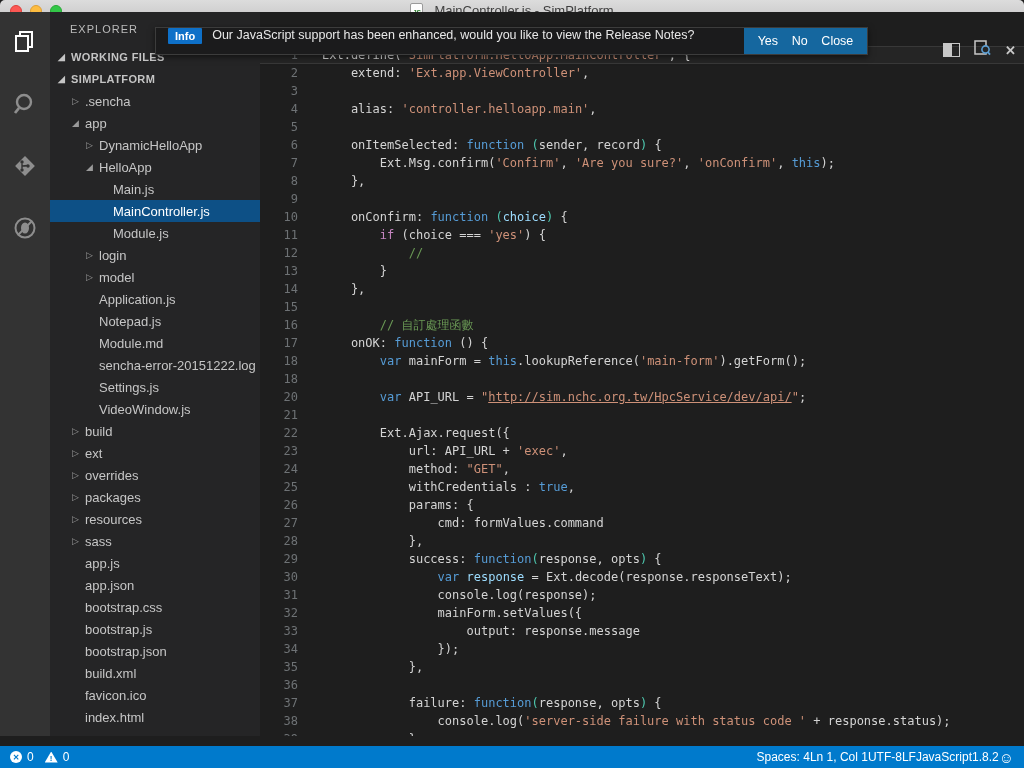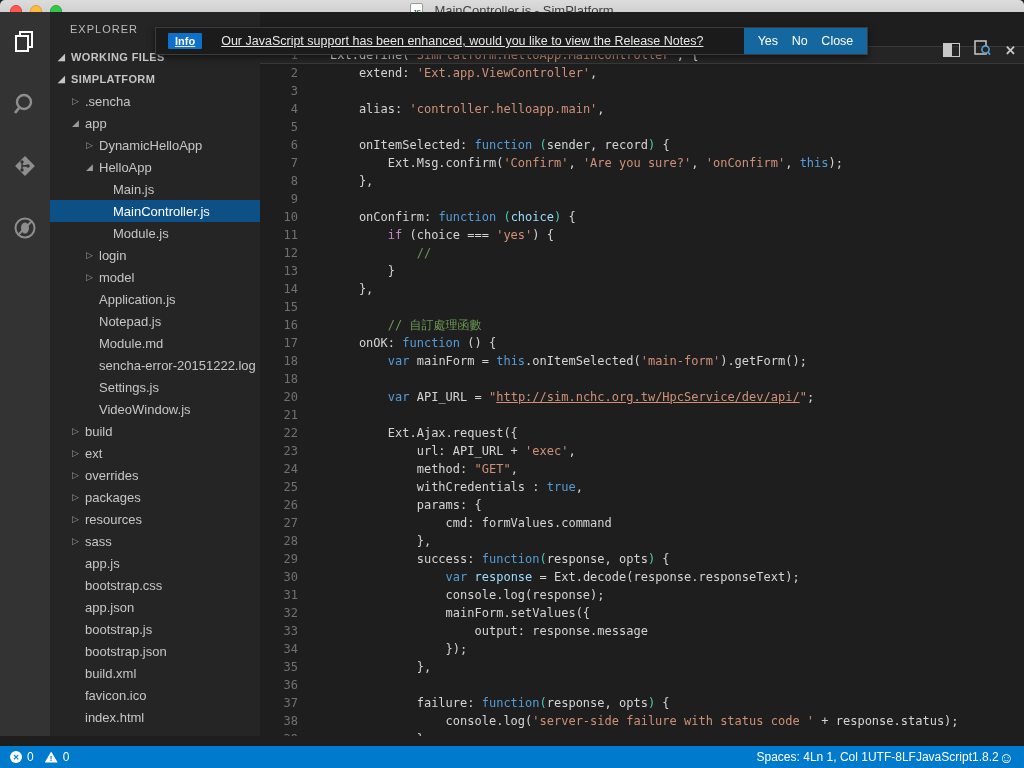--- a/index.html
+++ b/index.html
@@ -44,30 +44,30 @@
     align-items:center; z-index:20; }
   .split-ic { width:17px; height:14px; border:1px solid #c8c8c8; display:flex; }
   .split-ic .half { width:50%; height:100%; } .split-ic .half.fill { background:#c8c8c8; }
   .close-x { color:#c8c8c8; font-size:13px; font-weight:bold; }
 
   .code { position:absolute; top:34px; left:0; width:764px; height:690px; overflow:hidden;
     font-family:"DejaVu Sans Mono", monospace; font-size:12px; line-height:18px; }
   .code-line { height:18px; display:flex; }
   .code-line.current { background:rgba(255,255,255,0.035); box-shadow:inset 0 1px 0 #383838, inset 0 -1px 0 #383838; }
   .ln { width:38px; flex:none; text-align:right; color:#6e7275; user-select:none; }
-  .code-text { white-space:pre; margin-left:32px; }
+  .code-text { white-space:pre; margin-left:24px; }
   .tk-p { color:#d4d4d4; } .tk-s { color:#ce9178; } .tk-k { color:#569cd6; }
   .tk-c { color:#c586c0; } .tk-m { color:#6a9955; } .tk-t { color:#4ec9b0; }
   .tk-v { color:#9cdcfe; } .tk-l { color:#ce9178; text-decoration:underline; }
 
   
   .notification { position:absolute; left:155px; top:27px; width:713px; height:28px; z-index:40;
     display:flex; background:#1b1b1c; border:1px solid #3c3c3c;
     box-shadow:0 2px 6px rgba(0,0,0,.55); font-size:12.5px; color:#e8e8e8; }
-  .notif-left { flex:1; display:flex; align-items:center; gap:19px; padding-left:12px;text-decoration:underline; }
+  .notif-left { flex:1; display:flex; align-items:flex-start; gap:10px; padding-left:12px; }
   .info-badge { background:#0e70c8; color:#fff; font-size:11px; font-weight:bold;
     padding:2px 7px; border-radius:1px; }
   .notif-actions { width:123px; background:#15679f; display:flex; align-items:center;
     justify-content:space-evenly; color:#ffffff; }
   .notif-btn { cursor:pointer; font-size:12.5px; }
 
   
   .statusbar { position:absolute; left:0; top:746px; width:1024px; height:22px;
     background:#007acc; color:#ffffff; font-size:12px; display:flex; align-items:center;
     padding:0 10px; }
@@ -224,25 +224,25 @@
           <div class="tree-row" style="padding-left: 22px;">
             <span class="chev">▷</span>
             <span>sass</span>
           </div>
           <div class="tree-row" style="padding-left: 22px;">
             <span class="chev"></span>
             <span>app.js</span>
           </div>
           <div class="tree-row" style="padding-left: 22px;">
             <span class="chev"></span>
+            <span>app.json</span>
+          </div>
+          <div class="tree-row" style="padding-left: 22px;">
+            <span class="chev"></span>
             <span>bootstrap.css</span>
-          </div>
-          <div class="tree-row" style="padding-left: 22px;">
-            <span class="chev"></span>
-            <span>app.json</span>
           </div>
           <div class="tree-row" style="padding-left: 22px;">
             <span class="chev"></span>
             <span>bootstrap.js</span>
           </div>
           <div class="tree-row" style="padding-left: 22px;">
             <span class="chev"></span>
             <span>bootstrap.json</span>
           </div>
           <div class="tree-row" style="padding-left: 22px;">
@@ -339,21 +339,21 @@
           <div class="code-line">
             <span class="ln">16</span>
             <span class="code-text"><span class="tk-p">        </span><span class="tk-m">// 自訂處理函數</span></span>
           </div>
           <div class="code-line">
             <span class="ln">17</span>
             <span class="code-text"><span class="tk-p">    onOK: </span><span class="tk-k">function</span><span class="tk-p"> () {</span></span>
           </div>
           <div class="code-line">
             <span class="ln">18</span>
-            <span class="code-text"><span class="tk-p">        </span><span class="tk-k">var</span><span class="tk-p"> mainForm = </span><span class="tk-k">this</span><span class="tk-p">.onItemSelected(</span><span class="tk-s">'main-form'</span><span class="tk-p">).getForm();</span></span>
+            <span class="code-text"><span class="tk-p">        </span><span class="tk-k">var</span><span class="tk-p"> mainForm = </span><span class="tk-k">this</span><span class="tk-p">.lookupReference(</span><span class="tk-s">'main-form'</span><span class="tk-p">).getForm();</span></span>
           </div>
           <div class="code-line">
             <span class="ln">18</span>
           </div>
           <div class="code-line">
             <span class="ln">20</span>
             <span class="code-text"><span class="tk-p">        </span><span class="tk-k">var</span><span class="tk-p"> API_URL = </span><span class="tk-s">"</span><span class="tk-l">http://sim.nchc.org.tw/HpcService/dev/api/</span><span class="tk-s">"</span><span class="tk-p">;</span></span>
           </div>
           <div class="code-line">
             <span class="ln">21</span>

